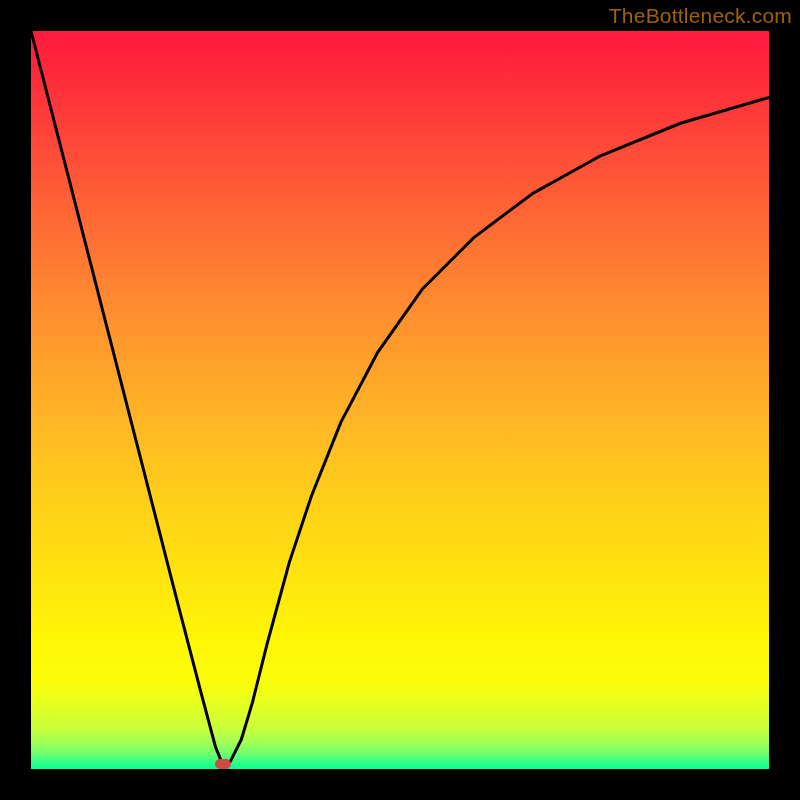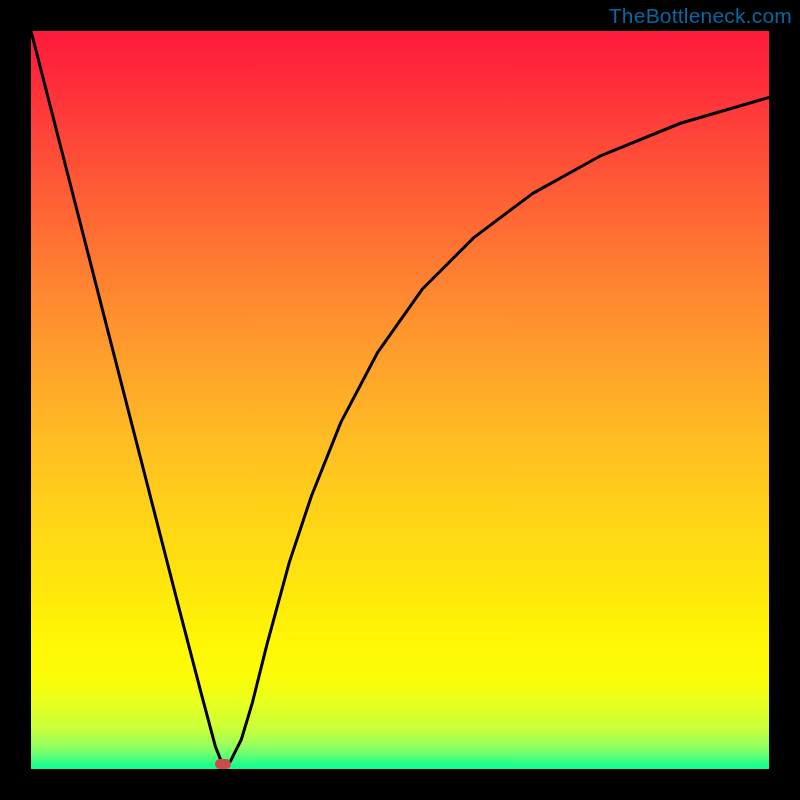--- a/index.html
+++ b/index.html
@@ -68,21 +68,21 @@
     width: 16px;
     height: 10px;
     border-radius: 5px;
     background: #cb4b45;
     transform: translate(-50%, -50%);
   }
   .watermark {
     position: absolute;
     top: 4px;
     right: 8px;
-    color: #0369a1;
+    color: #a16207;
     font-family: Arial, Helvetica, sans-serif;
     font-size: 21px;
     letter-spacing: 0.2px;
     user-select: none;
   }
 </style>
 </head>
 <body>
 
 <div class="frame">

